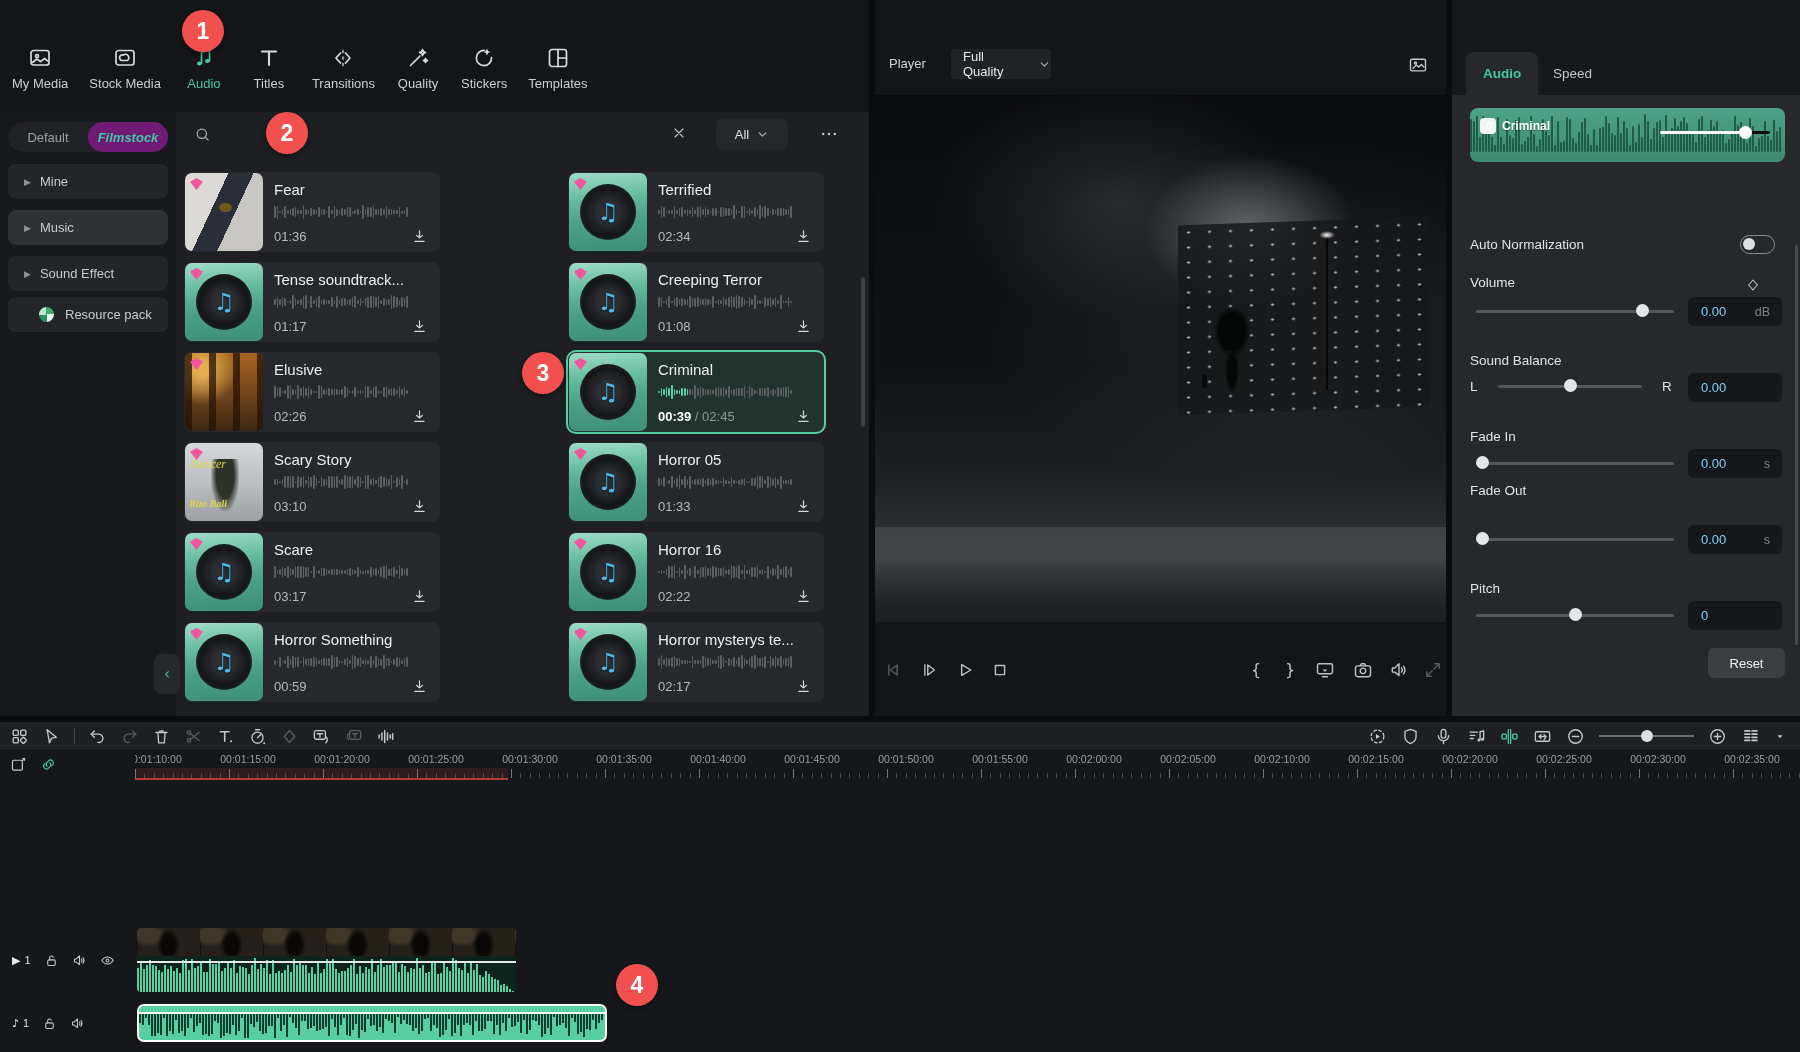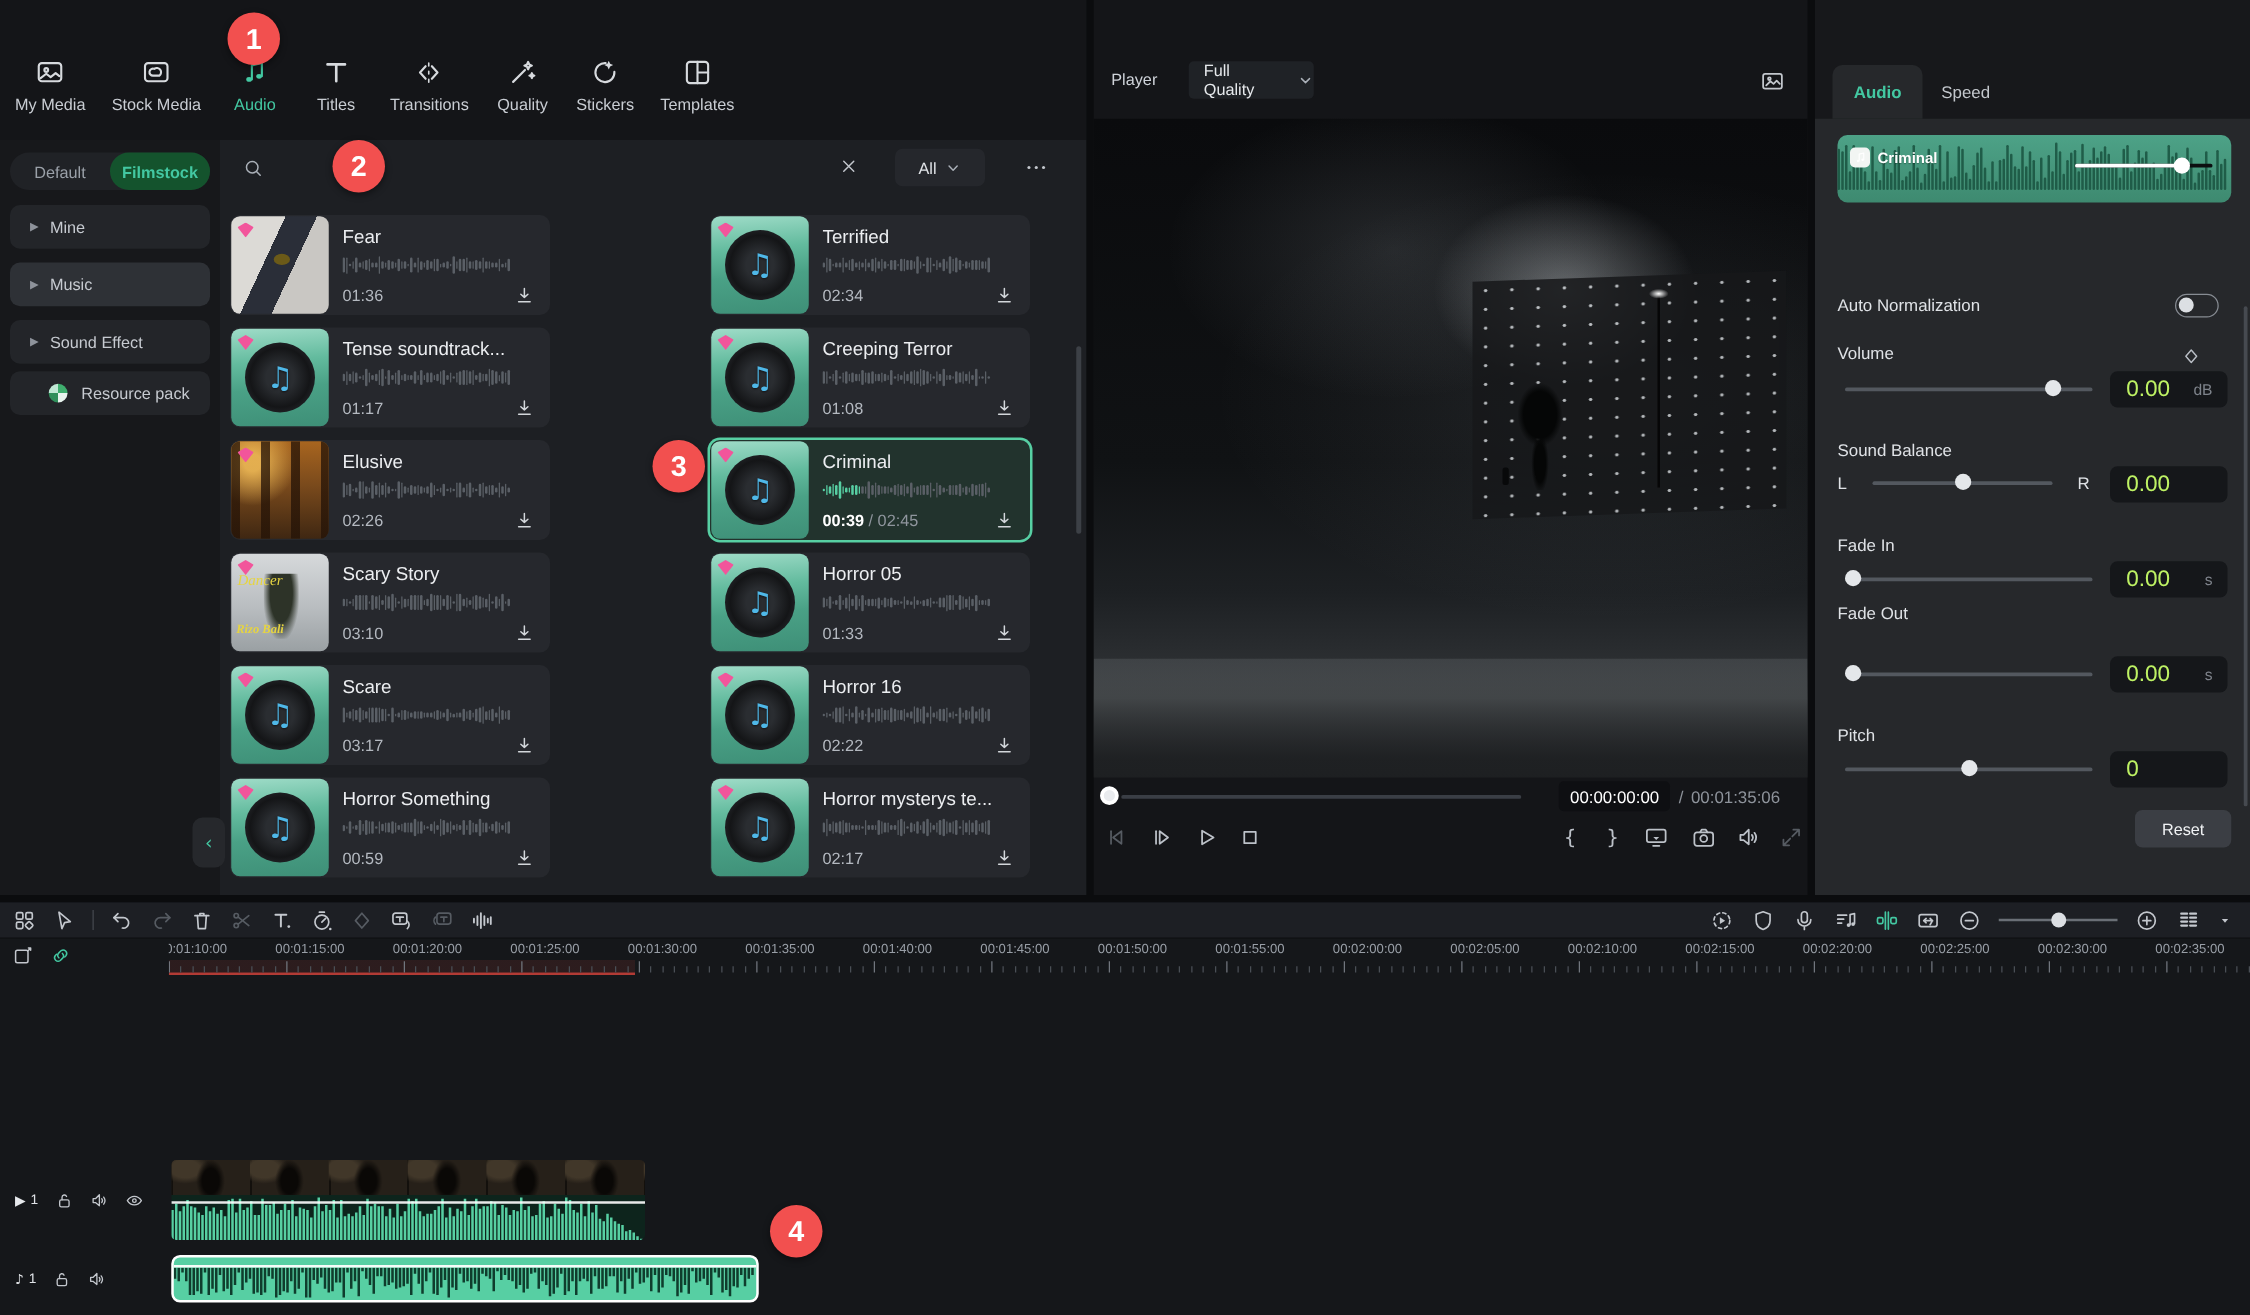--- a/index.html
+++ b/index.html
@@ -12,21 +12,21 @@
   .tabsbar{position:absolute;left:0;top:0;width:100%;height:112px;background:#141518;}
   .tabs{position:absolute;left:12px;top:46px;display:flex;gap:21px;}
   .tab{display:flex;flex-direction:column;align-items:center;gap:6px;color:#c9cdd3;cursor:pointer;min-width:44px;}
   .tab .ic{width:24px;height:24px;color:#d7dade;}
   .tab .tlabel{font-size:13px;}
   .tab.active{color:#43c8a2;}
   .tab.active .ic{color:#43c8a2;}
   
   .srcToggle{position:absolute;left:8px;top:122px;width:160px;height:30px;background:#202226;border-radius:15px;display:flex;}
   .srcToggle .seg{flex:1;display:flex;align-items:center;justify-content:center;color:#9aa0a8;border-radius:15px;cursor:pointer;}
-  .srcToggle .seg.on{background:#14532d;color:#43c8a2;font-weight:bold;}
+  .srcToggle .seg.on{background:#701a75;color:#43c8a2;font-weight:bold;font-style:italic;}
   .cat{position:absolute;left:8px;width:160px;height:35px;background:#232529;border-radius:8px;display:flex;align-items:center;color:#c6cad0;cursor:pointer;}
   .cat .tri{color:#8e939b;font-family:"DejaVu Sans",sans-serif;font-size:9px;margin:0 9px 0 16px;}
   .cat.on{background:#2e3136;}
   .respack{position:absolute;left:8px;width:160px;height:35px;background:#232529;border-radius:8px;display:flex;align-items:center;color:#c6cad0;cursor:pointer;}
   .rp-ic{width:15px;height:15px;border-radius:50%;margin:0 11px 0 31px;
          background:conic-gradient(#3fae6e 0 25%,#e8f4ee 25% 50%,#2f8f5a 50% 75%,#bfe8d4 75% 100%);}
   .collapse{position:absolute;left:154px;top:654px;width:26px;height:40px;background:#26282c;border-radius:8px;
             display:flex;align-items:center;justify-content:center;color:#43c8a2;font-family:"DejaVu Sans",sans-serif;
             font-size:15px;cursor:pointer;z-index:5;}
   
@@ -136,21 +136,21 @@
   .adjhead span{margin-left:18px;color:#f0f2f4;font-weight:bold;font-size:13.5px;}
   .adjhead .ic{width:17px;height:17px;color:#b9bec5;margin-left:auto;cursor:pointer;}
   .adjhead .ic + .ic{margin-left:28px;margin-right:38px;}
   .prow-label{position:absolute;left:18px;color:#dfe2e6;font-size:13.5px;}
   .toggle{position:absolute;left:288px;width:35px;height:19px;border:1.5px solid #878c93;border-radius:10px;box-sizing:border-box;cursor:pointer;}
   .toggle:before{content:"";position:absolute;left:2px;top:1.5px;width:12px;height:12px;border-radius:50%;background:#dcdfe3;}
   .slider{position:absolute;height:14px;cursor:pointer;}
   .slider .strack{position:absolute;left:0;right:0;top:6px;height:2.5px;background:#53585f;border-radius:2px;}
   .slider .sthumb{position:absolute;top:0;width:13px;height:13px;border-radius:50%;background:#e4e7ea;}
   .valbox{position:absolute;left:236px;width:94px;height:29px;background:#15171a;border-radius:6px;display:flex;align-items:center;}
-  .valbox .v{margin-left:13px;color:#bef264;font-size:18px;}
+  .valbox .v{margin-left:13px;color:#7dd3fc;font-size:13px;}
   .valbox .u{margin-left:auto;margin-right:12px;color:#7e838b;font-size:12.5px;}
   .lr{position:absolute;color:#dfe2e6;font-size:13.5px;}
   .resetbtn{position:absolute;left:256px;top:553px;width:77px;height:30px;background:#3b3e44;border-radius:6px;border:none;
             color:#f0f2f4;font-size:13px;font-family:"Liberation Sans",sans-serif;cursor:pointer;}
   .pscroll{position:absolute;right:2px;top:150px;width:3px;height:400px;background:#464a50;border-radius:2px;}
   
   .timeline{position:absolute;left:0;top:722px;width:1800px;height:330px;background:#15171a;}
   .ttoolbar{position:absolute;left:0;top:0;width:100%;height:28px;background:#1d1f24;border-bottom:1px solid #0e0f11;}
   .tools-l{position:absolute;left:10px;top:0;height:28px;display:flex;align-items:center;gap:13px;}
   .tools-r{position:absolute;right:14px;top:0;height:28px;display:flex;align-items:center;gap:14px;}
@@ -1238,31 +1238,20 @@
             <circle cx="9" cy="9.5" r="1.3"></circle>
           </svg>
         </span>
     </div>
     <div class="pvideo">
       <div class="building"></div>
       <div class="lamp"></div>
       <div class="tree"></div>
       <div class="walker"></div>
       <div class="road"></div>
-    </div>
-    <div class="pprog">
-      <div class="ptrack"></div>
-      <div class="phandle"></div>
-      <div class="tcbox">
-        <span>00:00:00:00</span>
-      </div>
-      <div class="tctotal">
-        <span>/</span>
-          <span>00:01:35:06</span>
-      </div>
     </div>
     <div class="pctrl">
       <span class="ic dim" style="left:8px">
           <svg viewBox="0 0 24 24" fill="none" stroke="currentColor" stroke-width="1.7" stroke-linecap="round" stroke-linejoin="round">
             <path d="M17 6l-8 6 8 6V6z"></path>
             <path d="M7 6v12"></path>
           </svg>
         </span>
       <span class="ic" style="left:44px">
           <svg viewBox="0 0 24 24" fill="none" stroke="currentColor" stroke-width="1.7" stroke-linecap="round" stroke-linejoin="round">

